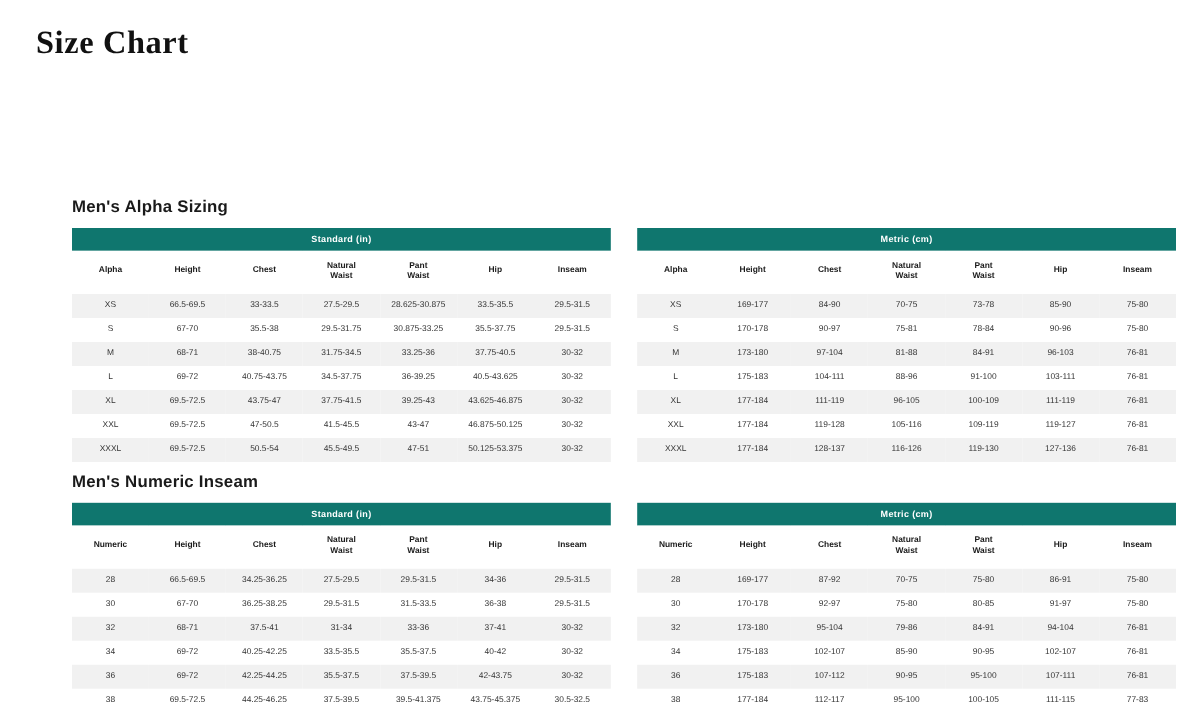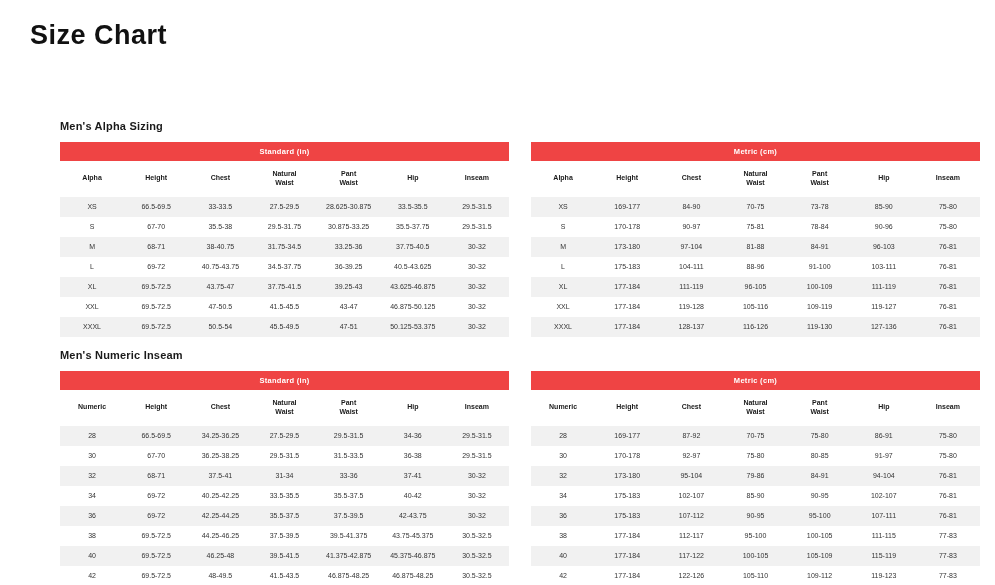--- a/index.html
+++ b/index.html
@@ -17,47 +17,49 @@
     overflow: hidden;
   }
   .page-title {
     position: absolute;
     left: 30px;
     top: 20px;
     font-size: 27px;
     font-weight: 700;
     color: #111111;
     letter-spacing: 0.5px;
+    font-family: Liberation Serif, serif;
   }
   .section {
     position: absolute;
     left: 60px;
     width: 920px;
   }
   .section-title {
-    font-size: 11px;
+    font-size: 14px;
     font-weight: 700;
     color: #1a1a1a;
     margin-bottom: 10px;
     letter-spacing: 0.2px;
+    margin-top: 44px;
   }
   .tables-row {
     display: flex;
     gap: 22px;
   }
   .table-wrap {
     width: 449px;
   }
   table.size-table {
     width: 100%;
     border-collapse: collapse;
     table-layout: fixed;
   }
   table.size-table .unit-header th {
-    background: #ef4444;
+    background: #0f766e;
     color: #ffffff;
     font-size: 7.5px;
     font-weight: 700;
     text-align: center;
     padding: 5px 0 5px 0;
     letter-spacing: 0.3px;
   }
   table.size-table thead.col-head th {
     font-size: 7px;
     font-weight: 700;

